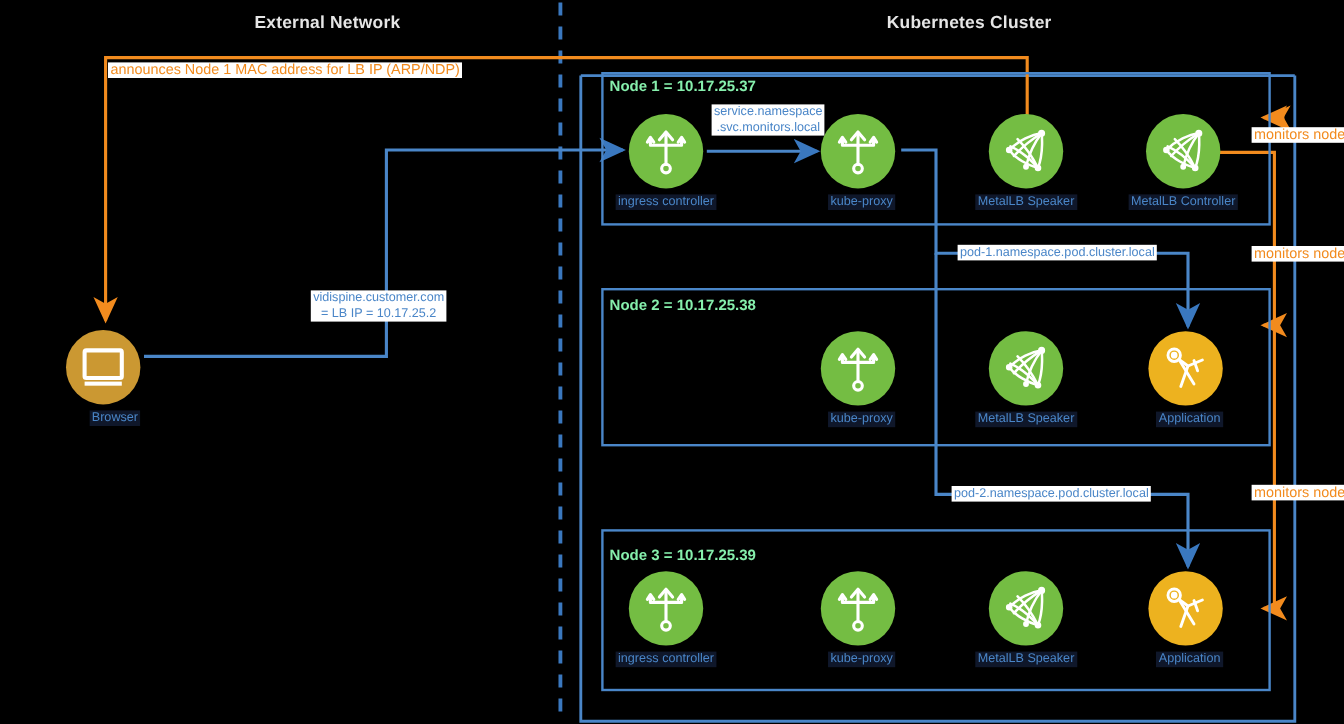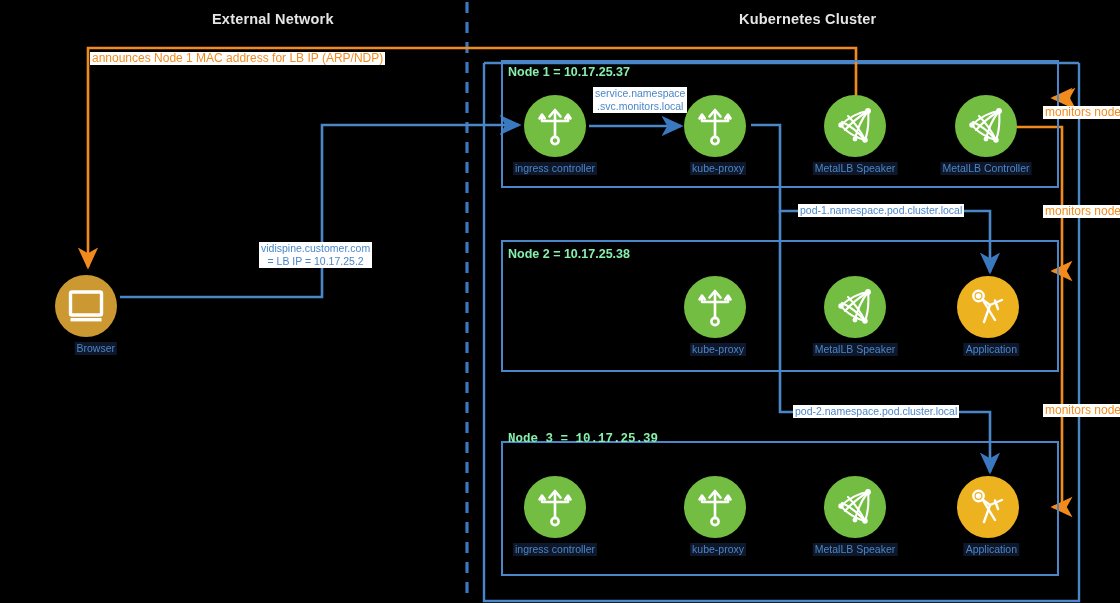--- a/index.html
+++ b/index.html
@@ -68,21 +68,21 @@
   <div class="title" style="left:168px;top:11px;">External Network</div>
   <div class="title" style="left:695px;top:11px;">Kubernetes Cluster</div>
 
   <div class="nodebox" style="left:501px;top:60px;width:558px;height:128px;"></div>
   <div class="nodelabel" style="left:508px;top:65px;">Node 1 = 10.17.25.37</div>
 
   <div class="nodebox" style="left:501px;top:240px;width:558px;height:132px;"></div>
   <div class="nodelabel" style="left:508px;top:247px;">Node 2 = 10.17.25.38</div>
 
   <div class="nodebox" style="left:501px;top:441px;width:558px;height:135px;"></div>
-  <div class="nodelabel" style="left:508px;top:432px;font-family:Liberation Mono, monospace;">Node 3 = 10.17.25.39</div>
+  <div class="nodelabel" style="left:508px;top:456px;">Node 3 = 10.17.25.39</div>
 
   <div class="node" style="left:55px;top:275px;">
     <div class="disc bronze">
       <svg viewBox="0 0 62 62" width="62" height="62">
         <rect x="15.5" y="17" width="31" height="23" rx="1.5" fill="none" stroke="#ffffff" stroke-width="3.4"></rect>
         <rect x="15.5" y="43" width="31" height="3.4" fill="#ffffff"></rect>
       </svg>
     </div>
     <div class="cap-wrap"><span class="caption">Browser</span></div>
   </div>

